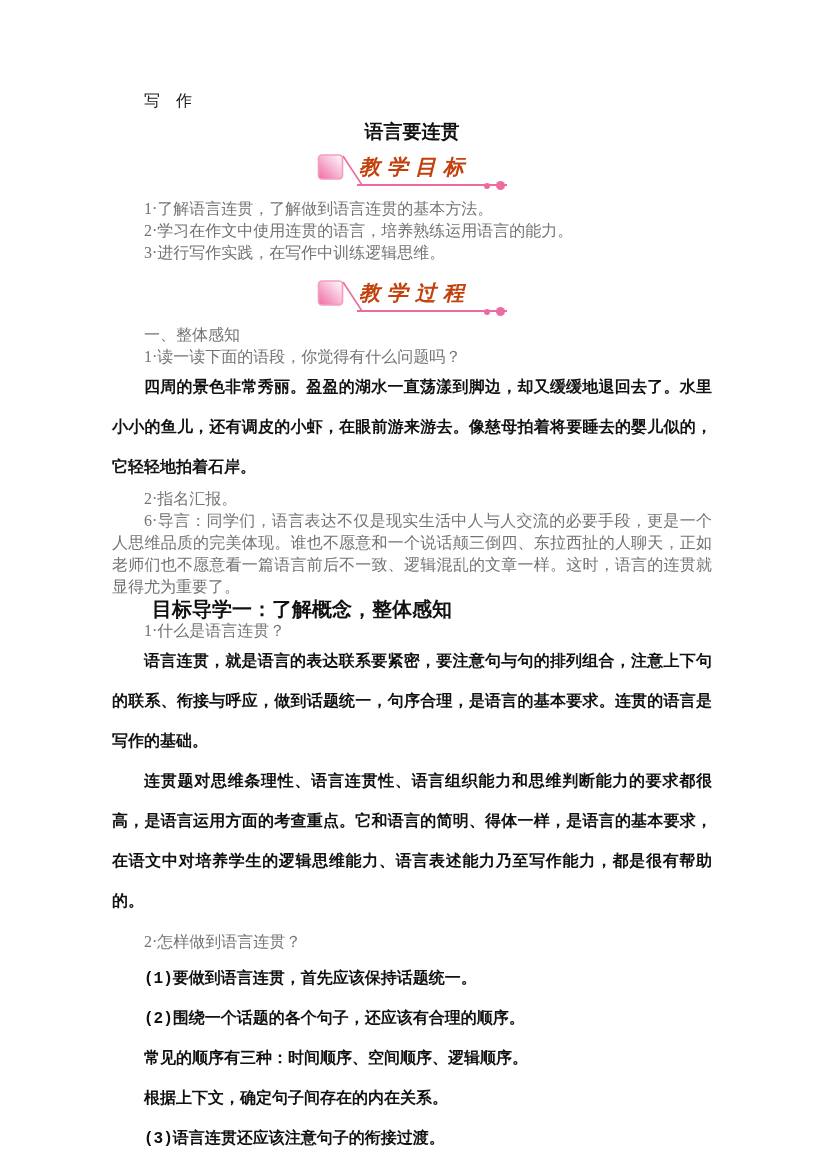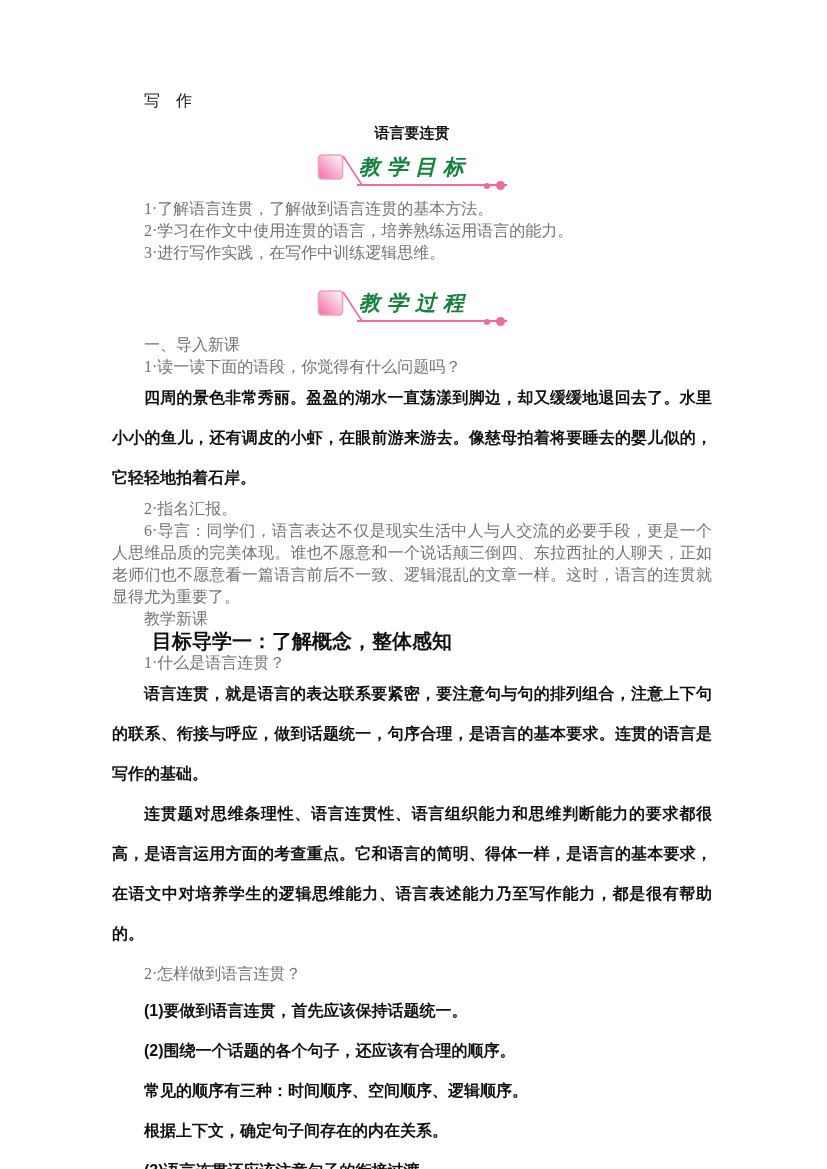--- a/index.html
+++ b/index.html
@@ -22,38 +22,38 @@
   p { margin: 0; }
   .serif-line {
     font-family: "Liberation Serif", "DejaVu Serif", serif;
     font-size: 16px;
     line-height: 22px;
     text-indent: 2em;
     text-align: justify;
     color: #737373;
   }
   .heiti-para {
-    font-family: Liberation Sans, sans-serif;
+    font-family: Liberation Mono, monospace;
     font-size: 16px;
     font-weight: 600;
     line-height: 40px;
     text-indent: 2em;
     text-align: justify;
     color: #111111;
   }
   .corner-label {
     font-size: 16px;
     line-height: 22px;
     text-indent: 2em;
     font-family: "Liberation Serif", "DejaVu Serif", serif;
   }
   .doc-title {
     text-align: center;
-    font-family: Liberation Sans, sans-serif;
-    font-size: 15px;
+    font-family: Liberation Mono, monospace;
+    font-size: 19px;
     font-weight: 700;
     line-height: 22px;
     margin: 10px 0 2px;
     color: #111111;
   }
   .objective-line {
     font-family: "Liberation Sans", "DejaVu Sans", sans-serif;
     font-weight: 800;
     font-size: 20px;
     line-height: 22px;
@@ -77,21 +77,21 @@
     border-bottom: 2px solid #ee6b9f;
     padding: 0 36px 3px 2px;
     margin-left: -6px;
   }
   .badge-text {
     font-family: "DejaVu Serif", "Liberation Serif", serif;
     font-style: italic;
     font-weight: 700;
     font-size: 21px;
     letter-spacing: 7px;
-    color: #15803d;
+    color: #c2410c;
     white-space: nowrap;
   }
   .dot-small {
     position: absolute;
     right: 17px;
     bottom: -5px;
     width: 6px;
     height: 6px;
     border-radius: 50%;
     background: #ee6b9f;
@@ -133,49 +133,48 @@
         <span class="dot-small"></span>
         <span class="dot-big"></span>
       </span>
     </span>
   </div>
 
   <p class="serif-line">1·了解语言连贯，了解做到语言连贯的基本方法。</p>
   <p class="serif-line">2·学习在作文中使用连贯的语言，培养熟练运用语言的能力。</p>
   <p class="serif-line">3·进行写作实践，在写作中训练逻辑思维。</p>
 
-  <div class="badge-row" style="margin-top:24px;">
+  <div class="badge-row" style="margin-top:14px;">
     <span class="badge">
       <svg class="badge-flag-svg" width="46" height="34" viewBox="0 0 46 34">
         <defs>
           <linearGradient id="flagGrad2" x1="0" y1="1" x2="1" y2="0">
             <stop offset="0" stop-color="#ef6ba2"></stop>
             <stop offset="0.55" stop-color="#f8bcd6"></stop>
             <stop offset="1" stop-color="#ffffff"></stop>
           </linearGradient>
         </defs>
         <rect x="1.5" y="3" width="24" height="24" rx="3.5" fill="url(#flagGrad2)" stroke="#f29ec3" stroke-width="1.6"></rect>
         <line x1="26" y1="4" x2="45" y2="33" stroke="#ee6b9f" stroke-width="1.6"></line>
       </svg>
       <span class="badge-main">
         <span class="badge-text">教学过程</span>
         <span class="dot-small"></span>
         <span class="dot-big"></span>
       </span>
     </span>
   </div>
 
-  <p class="serif-line">一、导入新课</p>
+  <p class="serif-line">一、整体感知</p>
   <p class="serif-line">1·读一读下面的语段，你觉得有什么问题吗？</p>
 
   <p class="heiti-para">四周的景色非常秀丽。盈盈的湖水一直荡漾到脚边，却又缓缓地退回去了。水里小小的鱼儿，还有调皮的小虾，在眼前游来游去。像慈母拍着将要睡去的婴儿似的，它轻轻地拍着石岸。</p>
 
   <p class="serif-line">2·指名汇报。</p>
   <p class="serif-line">6·导言：同学们，语言表达不仅是现实生活中人与人交流的必要手段，更是一个人思维品质的完美体现。谁也不愿意和一个说话颠三倒四、东拉西扯的人聊天，正如老师们也不愿意看一篇语言前后不一致、逻辑混乱的文章一样。这时，语言的连贯就显得尤为重要了。</p>
-  <p class="serif-line">教学新课</p>
   <p class="objective-line">目标导学一：了解概念，整体感知</p>
   <p class="serif-line">1·什么是语言连贯？</p>
 
   <p class="heiti-para">语言连贯，就是语言的表达联系要紧密，要注意句与句的排列组合，注意上下句的联系、衔接与呼应，做到话题统一，句序合理，是语言的基本要求。连贯的语言是写作的基础。</p>
   <p class="heiti-para">连贯题对思维条理性、语言连贯性、语言组织能力和思维判断能力的要求都很高，是语言运用方面的考查重点。它和语言的简明、得体一样，是语言的基本要求，在语文中对培养学生的逻辑思维能力、语言表述能力乃至写作能力，都是很有帮助的。</p>
 
   <p class="serif-line q2-line">2·怎样做到语言连贯？</p>
 
   <p class="heiti-para">(1)要做到语言连贯，首先应该保持话题统一。</p>
   <p class="heiti-para">(2)围绕一个话题的各个句子，还应该有合理的顺序。</p>

